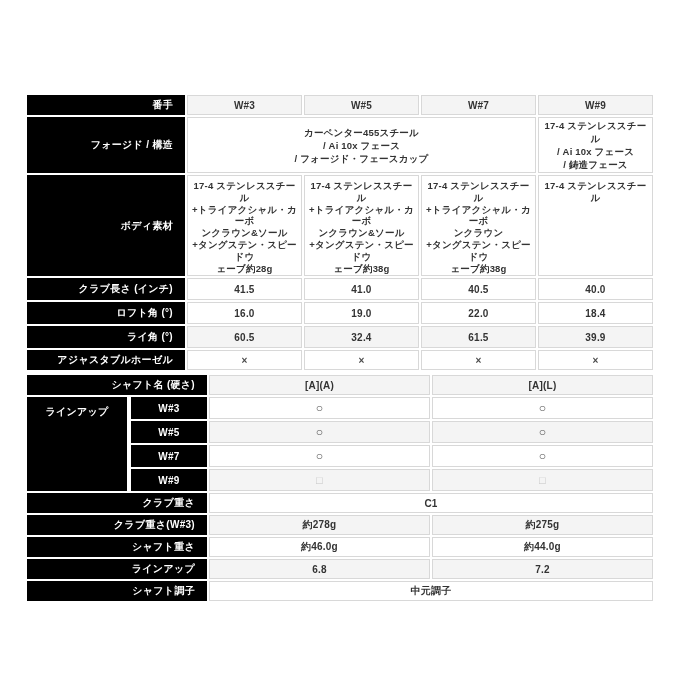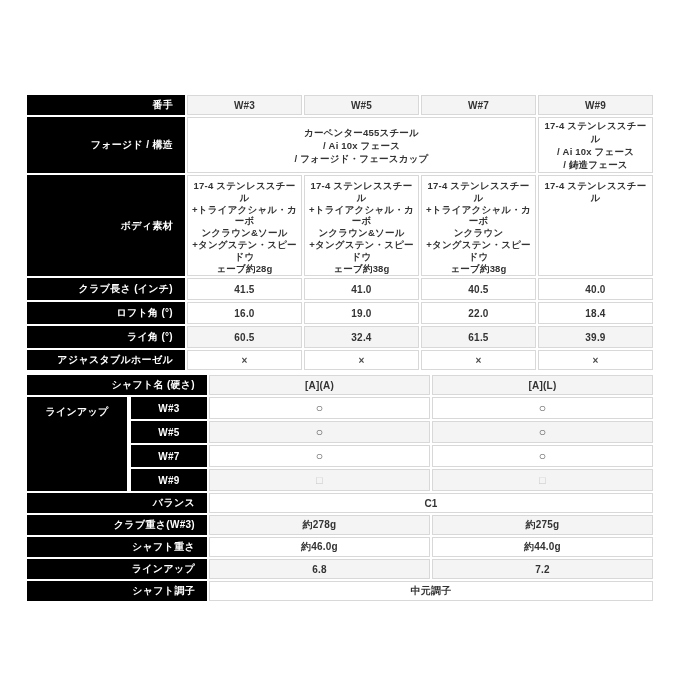--- a/index.html
+++ b/index.html
@@ -147,21 +147,21 @@
       <th class="lbl sub-lbl">W#7</th>
       <td class="cell mark-circle">○</td>
       <td class="cell mark-circle">○</td>
     </tr>
     <tr class="h22 alt">
       <th class="lbl sub-lbl">W#9</th>
       <td class="cell mark-square">□</td>
       <td class="cell mark-square">□</td>
     </tr>
     <tr class="h20">
-      <th class="lbl" colspan="2">バランス</th>
+      <th class="lbl" colspan="2">クラブ重さ</th>
       <td class="cell" colspan="2">C1</td>
     </tr>
     <tr class="h20 alt">
       <th class="lbl" colspan="2">クラブ重さ(W#3)</th>
       <td class="cell">約278g</td>
       <td class="cell">約275g</td>
     </tr>
     <tr class="h20">
       <th class="lbl" colspan="2">シャフト重さ</th>
       <td class="cell">約46.0g</td>

